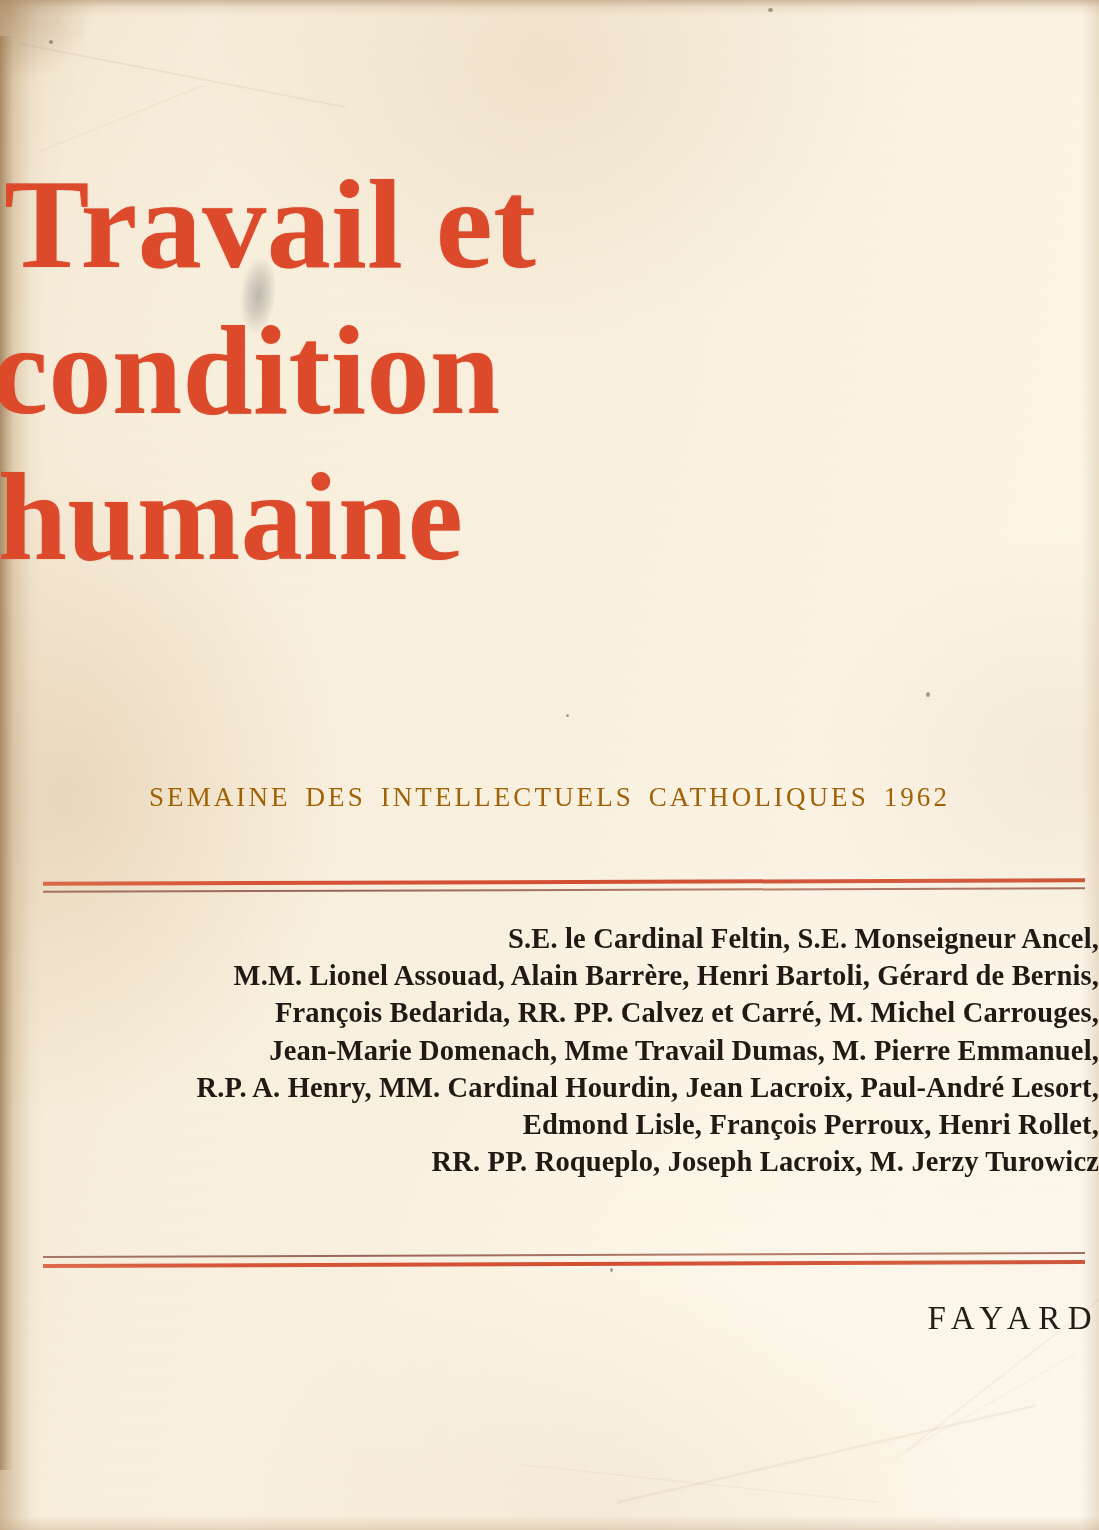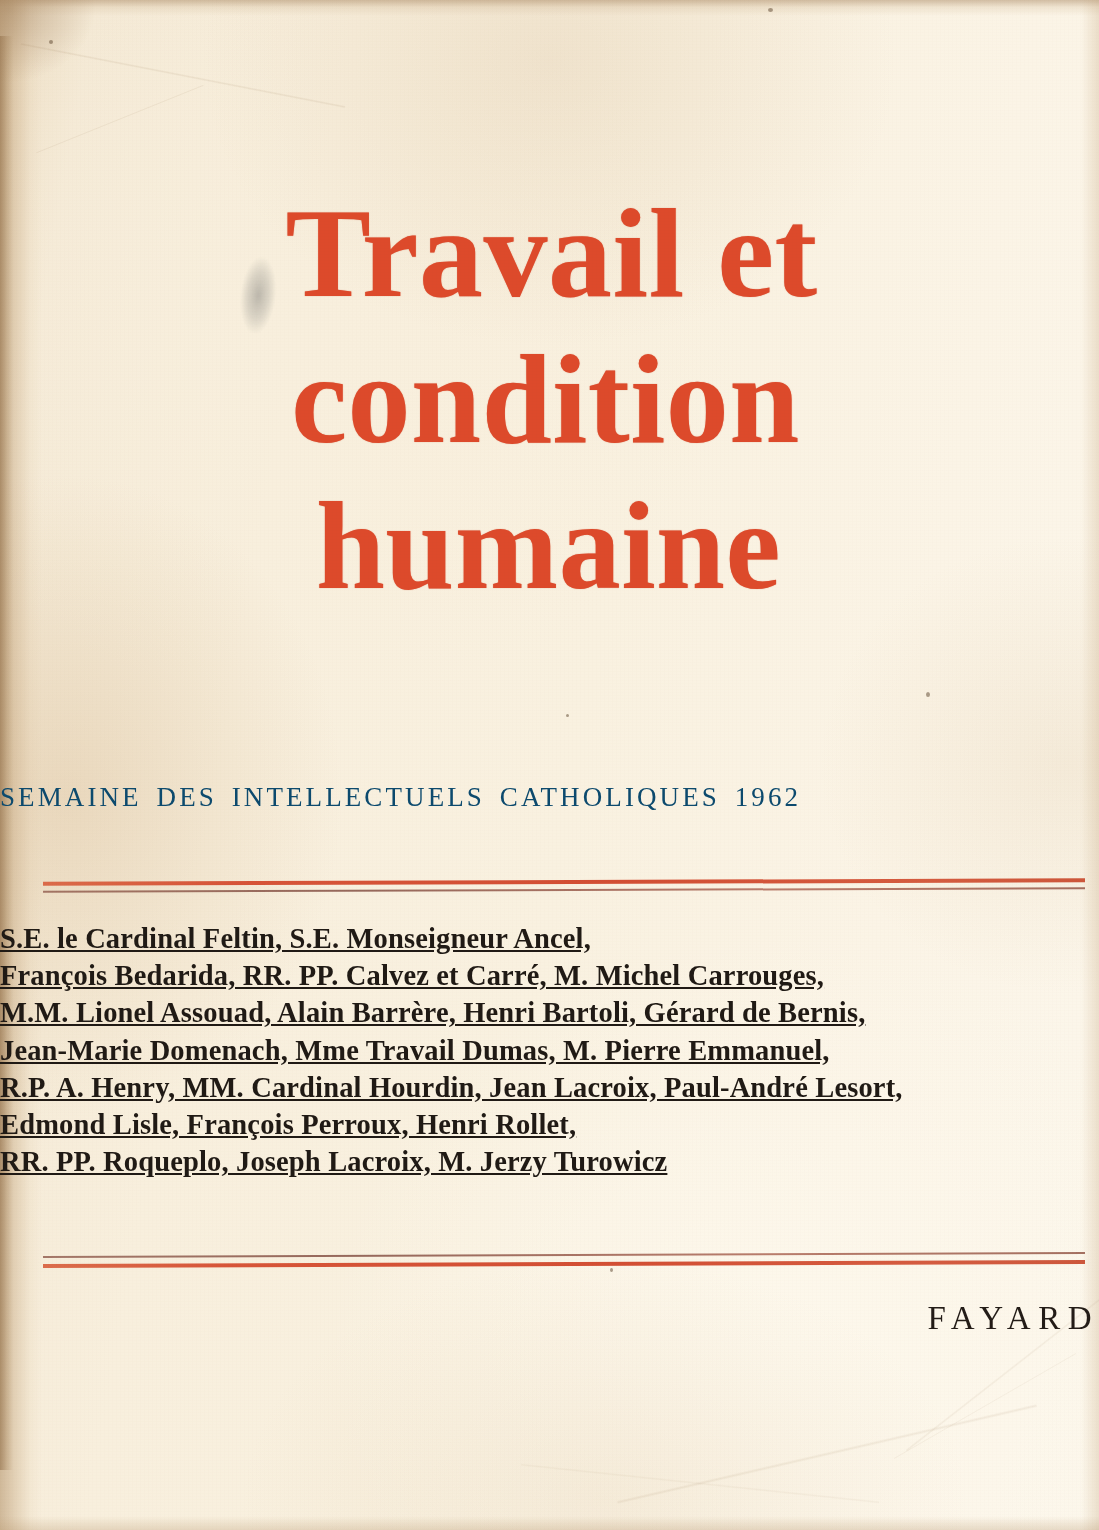--- a/index.html
+++ b/index.html
@@ -92,68 +92,66 @@
   .speck {
     position: absolute;
     background: rgba(104,82,58,.55);
     border-radius: 50%;
   }
 
   
   .title-block {
     position: absolute;
     left: 0; right: 0; top: 158px;
-    text-align: center;
-    margin-top: 29px;
   }
   .title-line {
     color: #dd4a2b;
     font-family: "Liberation Serif", "DejaVu Serif", serif;
     font-weight: 700;
     line-height: 1.04;
     letter-spacing: .5px;
     text-shadow: 0 0 1.1px rgba(200,70,40,.55);
   }
   .title-line.l1 { font-size: 128px; margin-left: 4px; }
   .title-line.l2 { font-size: 126px; margin-top: 14px; margin-left: -8px; }
   .title-line.l3 { font-size: 124px; margin-top: 18px; margin-left: -2px; }
 
   
   .subtitle {
     position: absolute;
     left: 0; right: 0; top: 782px;
-    color: #0c4a6e;
+    text-align: center;
+    color: #a16207;
     font-size: 27px;
     font-weight: 400;
     letter-spacing: 3.1px;
     word-spacing: 5px;
     font-family: "Liberation Serif", "DejaVu Serif", serif;
   }
 
   
   .rule-group { position: absolute; left: 43px; width: 1042px; }
   .rule-group.top { top: 880px; transform: rotate(-0.18deg); }
   .rule-group.bottom { top: 1254px; transform: rotate(-0.22deg); }
   .rule-thick { height: 4px; background: linear-gradient(90deg,#d9613f 0%, #d4472a 18%, #cf4024 55%, #d14e31 85%, #c9492c 100%); opacity: .92; }
   .rule-thin  { height: 2px; background: linear-gradient(90deg,#8d5648 0%, #7a4236 30%, #a65a48 70%, #8c4a3a 100%); opacity: .78; }
   .rule-gap-a { height: 5px; }
   .rule-gap-b { height: 6px; }
 
   
   .contributors {
     position: absolute;
     left: 0; right: 0; top: 920px;
-    text-align: left;
+    text-align: right;
     color: #201a15;
     font-family: "Liberation Serif", "DejaVu Serif", serif;
     font-weight: 700;
     font-size: 28.5px;
     line-height: 37.2px;
     letter-spacing: .15px;
-    text-decoration: underline;
   }
   .contributors div { white-space: nowrap; }
 
   
   .publisher {
     position: absolute;
     left: 0; right: 0; top: 1300px;
     text-align: right;
     color: #231c17;
     font-size: 33px;
@@ -210,22 +208,22 @@
   <div class="subtitle">SEMAINE DES INTELLECTUELS CATHOLIQUES 1962</div>
 
   <div class="rule-group top">
     <div class="rule-thick"></div>
     <div class="rule-gap-a"></div>
     <div class="rule-thin"></div>
   </div>
 
   <div class="contributors">
     <div>S.E. le Cardinal Feltin, S.E. Monseigneur Ancel,</div>
+    <div>M.M. Lionel Assouad, Alain Barrère, Henri Bartoli, Gérard de Bernis,</div>
     <div>François Bedarida, RR. PP. Calvez et Carré, M. Michel Carrouges,</div>
-    <div>M.M. Lionel Assouad, Alain Barrère, Henri Bartoli, Gérard de Bernis,</div>
     <div>Jean-Marie Domenach, Mme Travail Dumas, M. Pierre Emmanuel,</div>
     <div>R.P. A. Henry, MM. Cardinal Hourdin, Jean Lacroix, Paul-André Lesort,</div>
     <div>Edmond Lisle, François Perroux, Henri Rollet,</div>
     <div>RR. PP. Roqueplo, Joseph Lacroix, M. Jerzy Turowicz</div>
   </div>
 
   <div class="rule-group bottom">
     <div class="rule-thin"></div>
     <div class="rule-gap-b"></div>
     <div class="rule-thick"></div>

